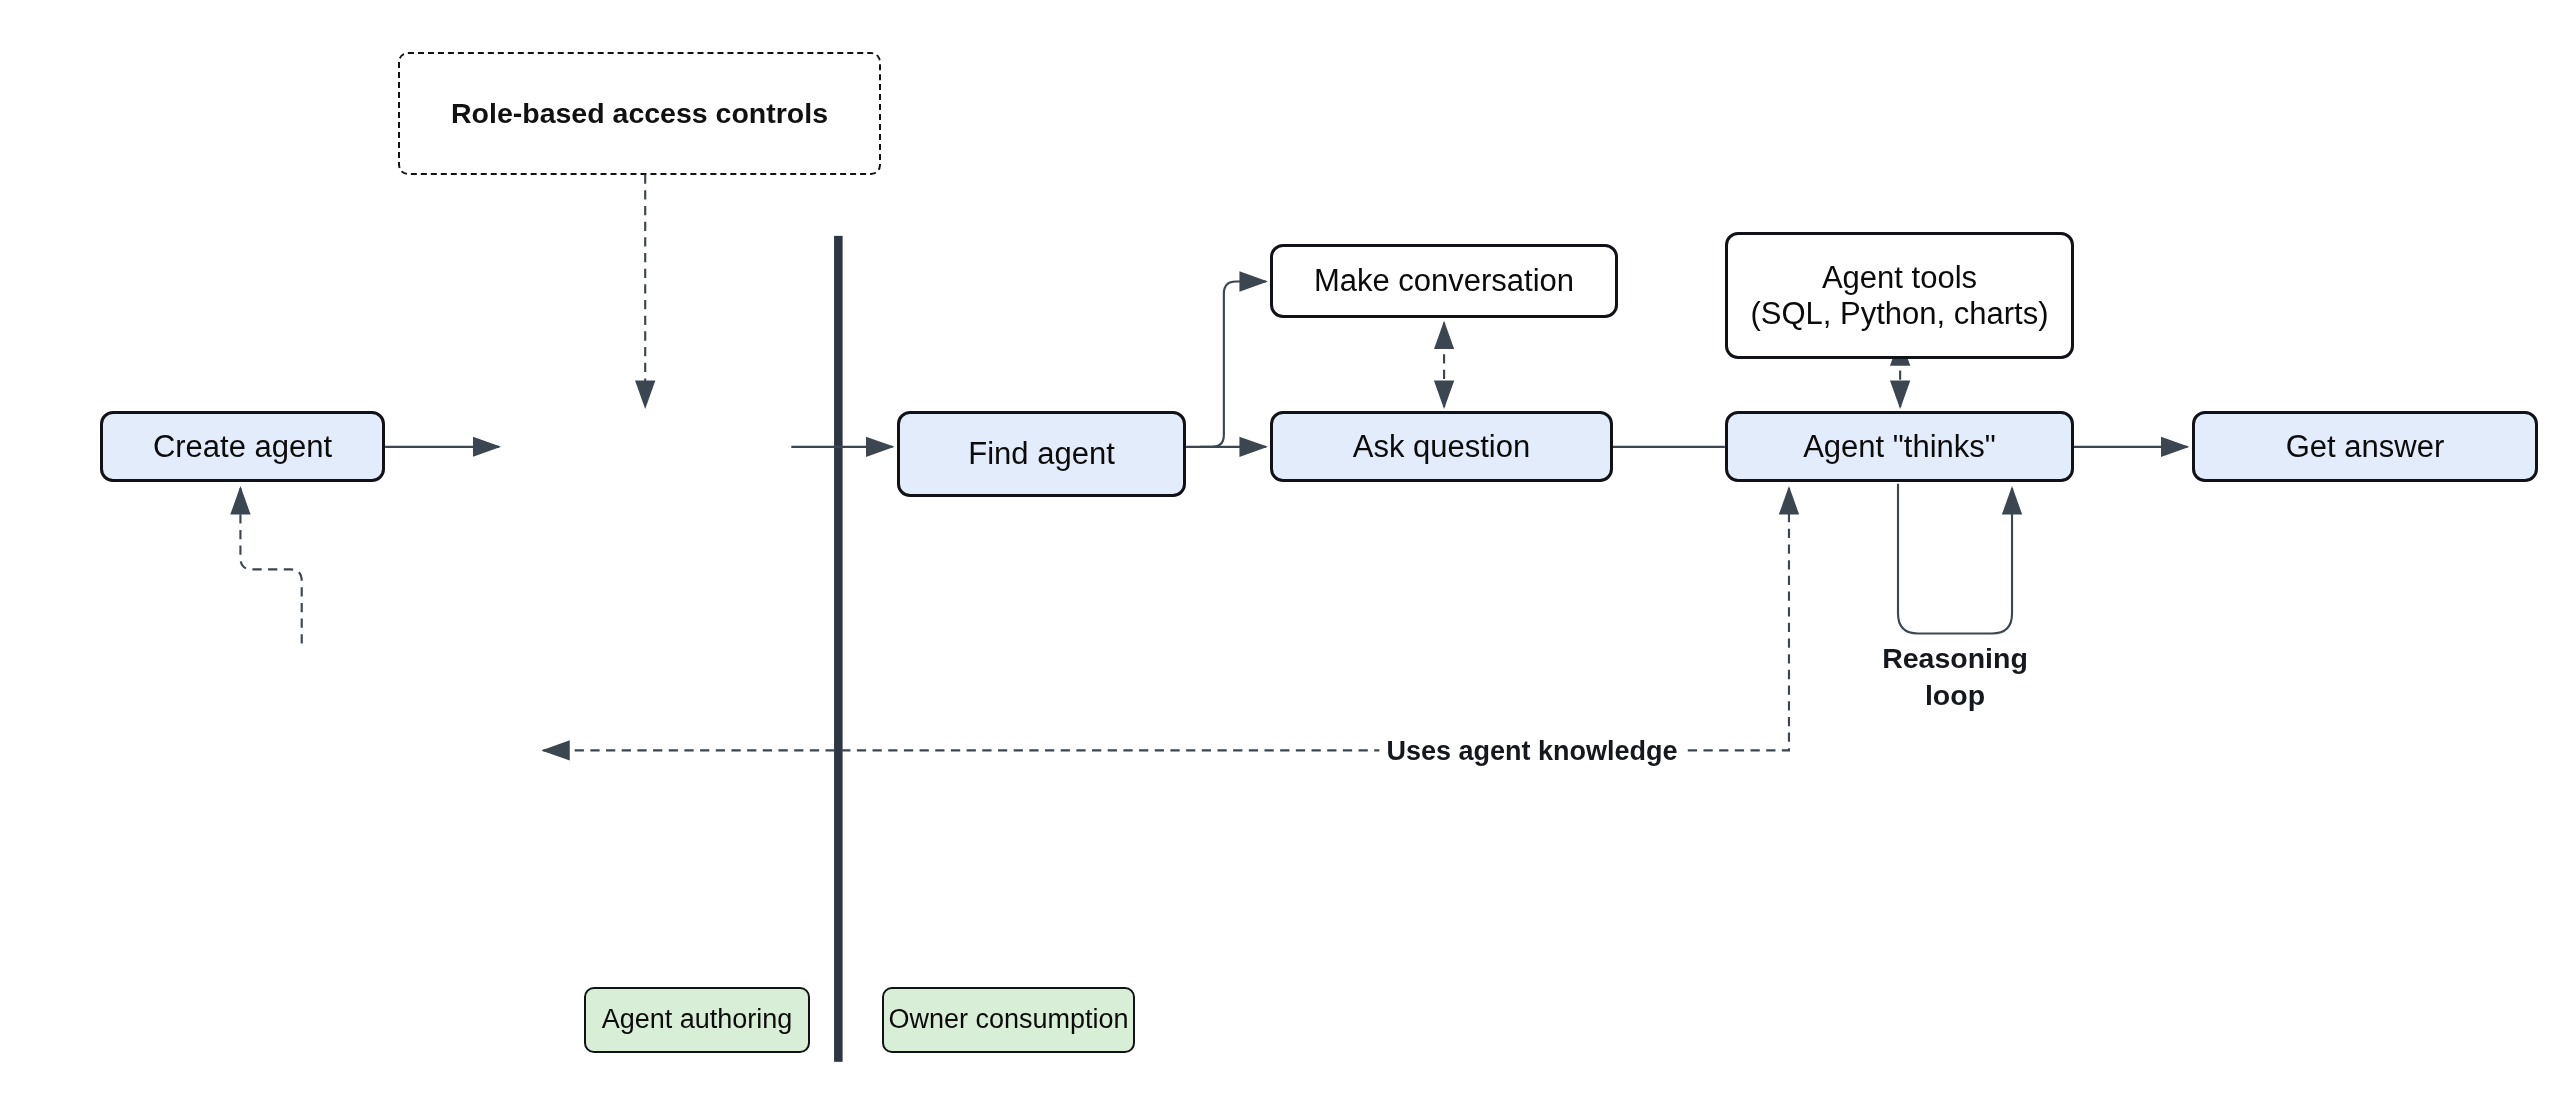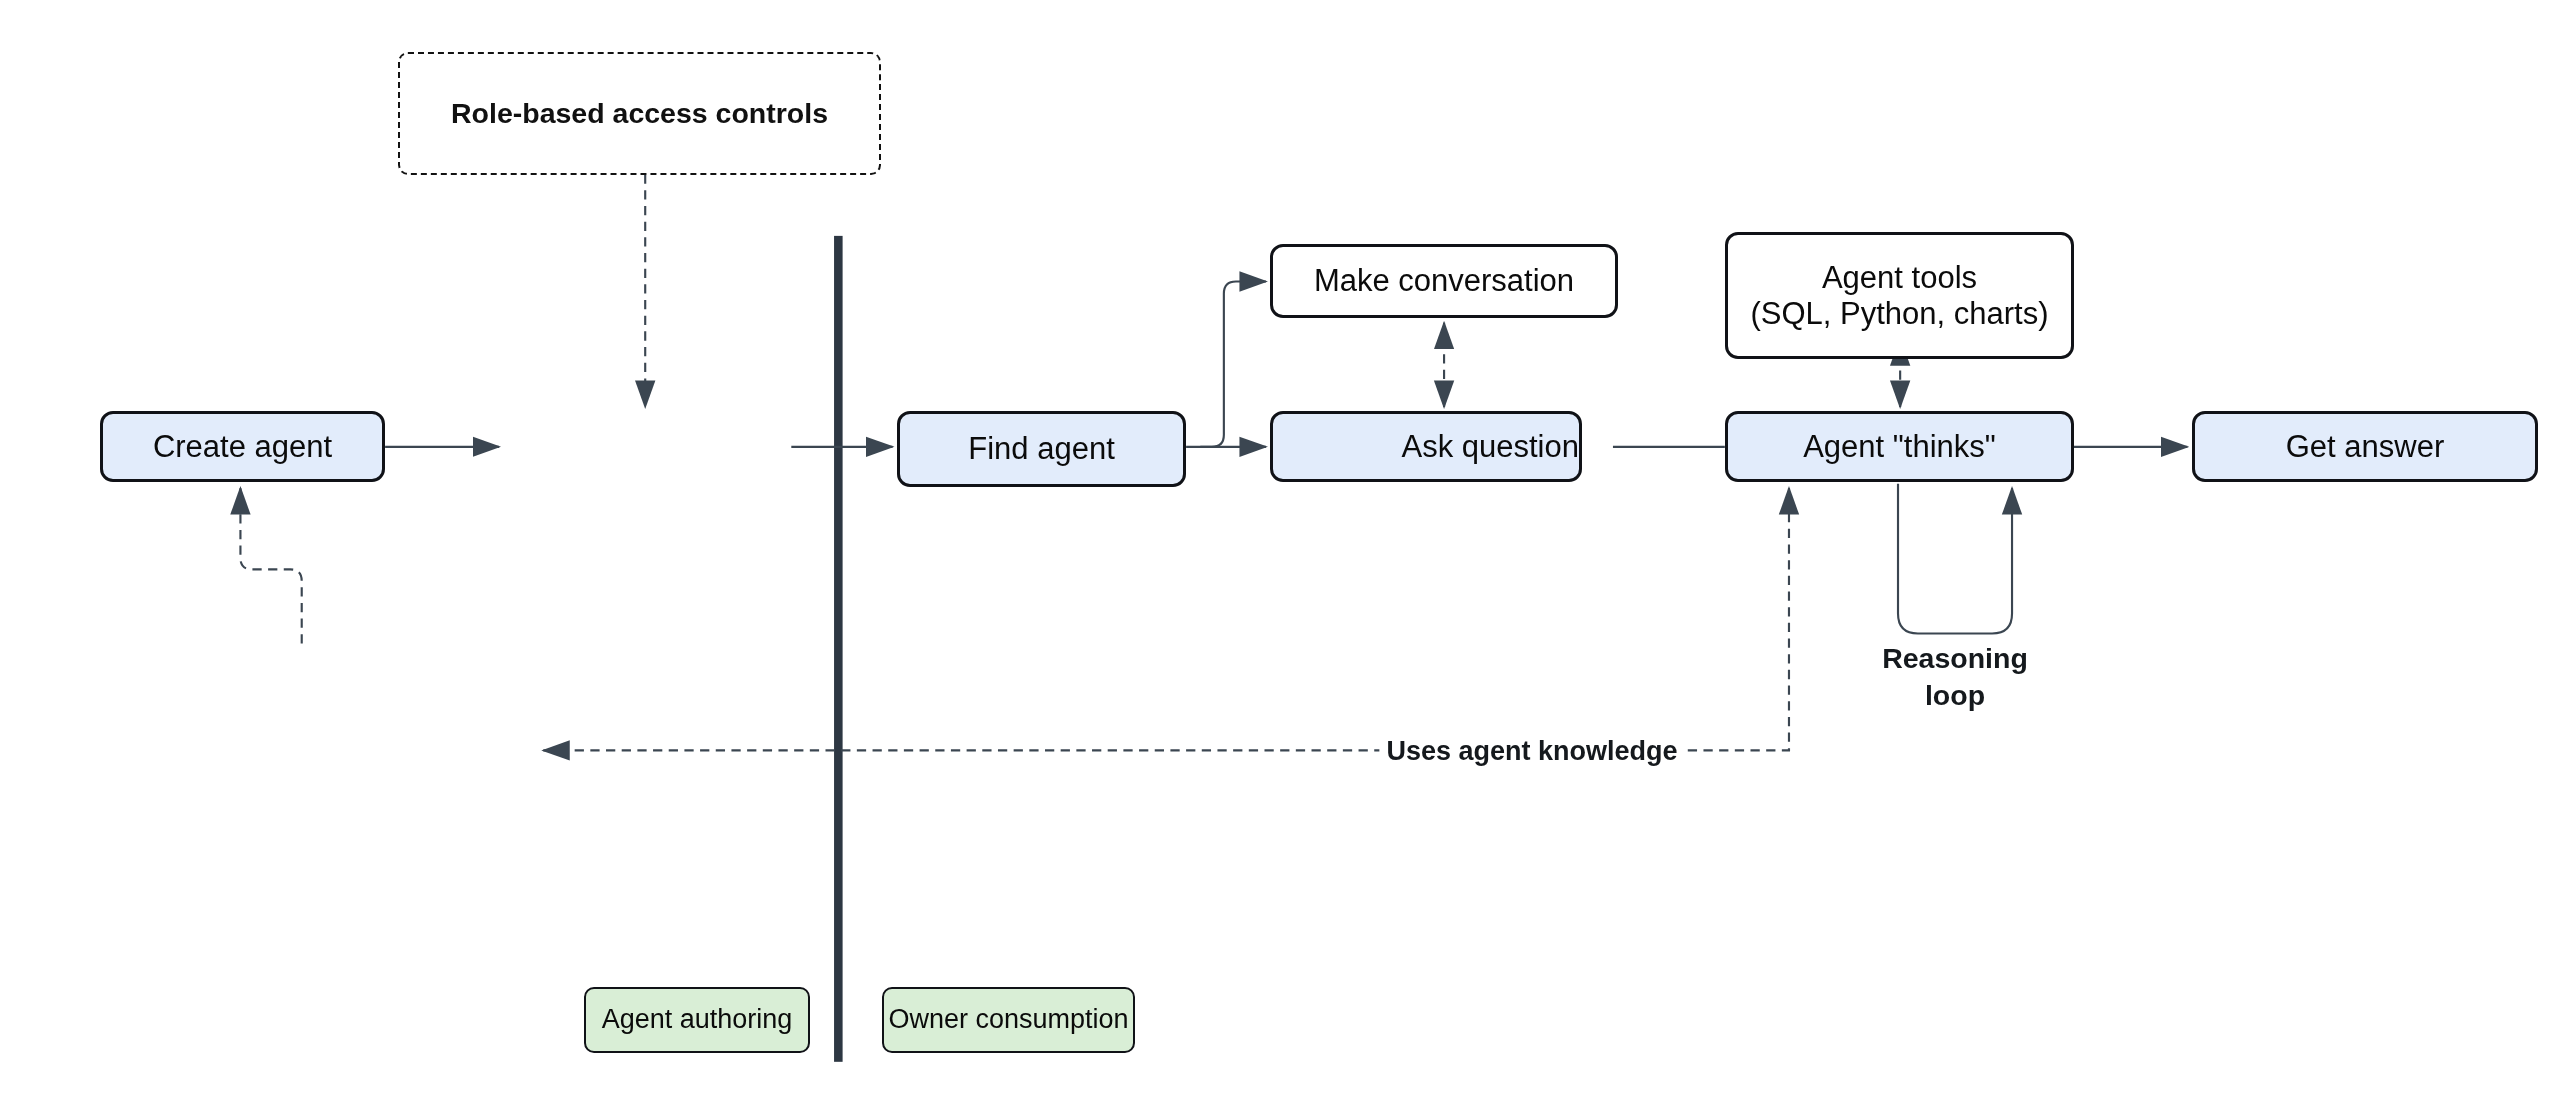--- a/index.html
+++ b/index.html
@@ -93,29 +93,29 @@
       <path d="M 2666 476 V 571" marker-start="url(#arr)" marker-end="url(#arr)"></path>
       <path d="M 762 1053 H 2510 V 685" marker-start="url(#arr)" marker-end="url(#arr)"></path>
     </g>
   </svg>
 
   <div class="node" style="left:100px;top:411px;width:285px;height:71px;">
     <span>Create agent</span>
   </div>
 
 
-  <div class="node" style="left:897px;top:411px;width:289px;height:76px;">
+  <div class="node" style="left:897px;top:411px;width:289px;height:86px;">
     <span>Find agent</span>
   </div>
 
   <div class="node white" style="left:1270px;top:244px;width:348px;height:74px;">
     <span>Make conversation</span>
   </div>
 
-  <div class="node" style="left:1270px;top:411px;width:312px;height:71px;justify-content:flex-end;">
+  <div class="node" style="left:1270px;top:411px;width:343px;height:71px;">
     <span>Ask question</span>
   </div>
 
   <div class="node white" style="left:1725px;top:232px;width:349px;height:127px;">
     <span class="stack">
       <span>Agent tools</span>
       <span>(SQL, Python, charts)</span>
     </span>
   </div>
 

